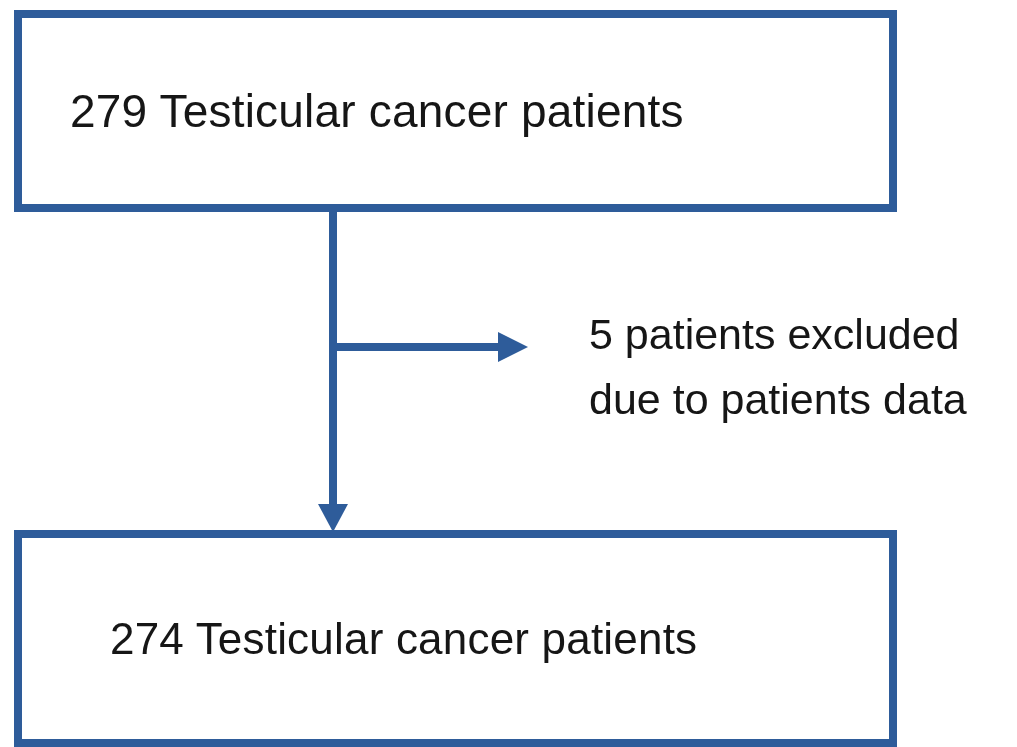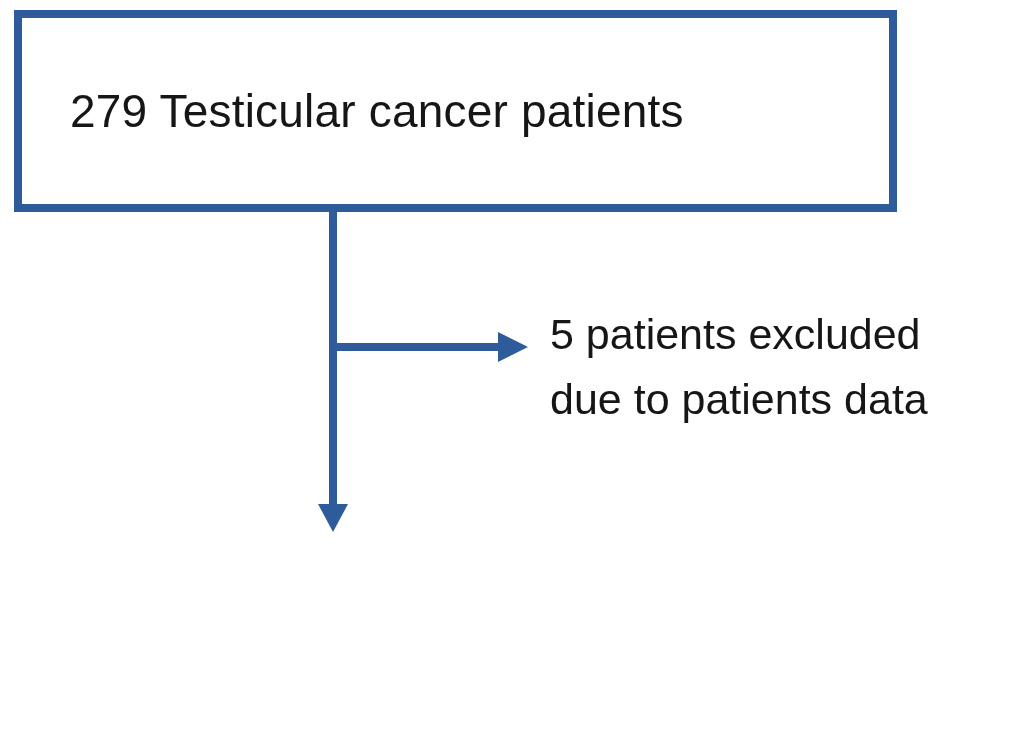--- a/index.html
+++ b/index.html
@@ -62,21 +62,21 @@
   }
   .exclusion-label {
     position: absolute;
     left: 550px;
     top: 302px;
     font-size: 43px;
     line-height: 1.5;
     color: var(--text);
     white-space: nowrap;
   }
-  .exclusion-label span { display: block; }
+  .exclusion-label span { display: block; margin-left: 39px; }
 </style>
 </head>
 <body>
 
 <div class="canvas">
 
   <div class="flow-box box-top">
     <span class="box-label">279 Testicular cancer patients</span>
   </div>
 
@@ -89,14 +89,17 @@
     <line x1="333" y1="347" x2="499" y2="347" stroke="var(--arrow)" stroke-width="8"></line>
 
     <polygon points="528,347 498,332 498,362" fill="var(--arrow)"></polygon>
   </svg>
 
   <div class="exclusion-label">
     <span>5 patients excluded</span>
     <span>due to patients data</span>
   </div>
 
+  <div class="flow-box box-bottom">
+    <span class="box-label">274 Testicular cancer patients</span>
+  </div>
 
 </div>
 
 </body></html>

